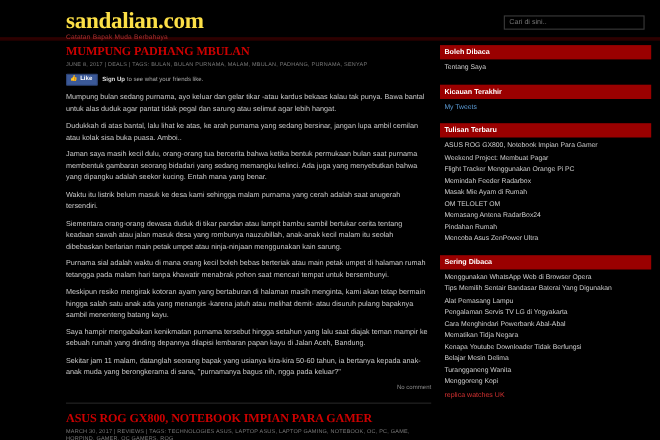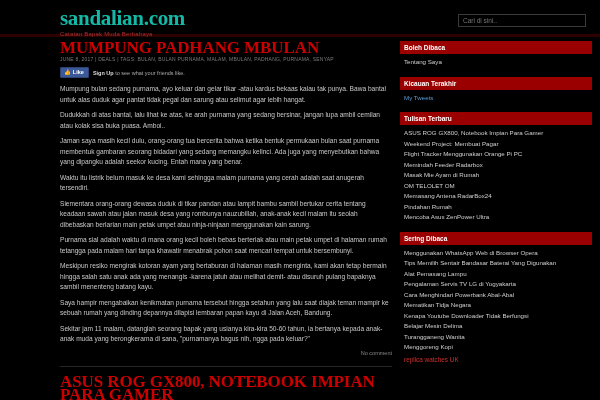--- a/index.html
+++ b/index.html
@@ -25,21 +25,21 @@
   .header {
     padding: 8px 0 4px 60px;
     height: 34px;
     box-sizing: border-box;
     position: relative;
   }
   .site-title {
     font-family: "Liberation Serif", serif;
     font-size: 21px;
     font-weight: bold;
-    color: #14b8a6;
+    color: #fde047;
     letter-spacing: -0.3px;
     line-height: 21px;
   }
   .site-tagline {
     font-size: 6px;
     color: #b03030;
     margin-top: 2px;
     letter-spacing: 0.2px;
   }
   .search-box {
@@ -83,21 +83,21 @@
   .sidebar {
     width: 200px;
     padding: 0 8px 0 0;
     box-sizing: border-box;
   }
   
   .post { margin-bottom: 10px; }
   .post-title {
     font-family: "Liberation Serif", serif;
     color: #cc0000;
-    font-size: 17px;
+    font-size: 11px;
     font-weight: bold;
     text-transform: uppercase;
     line-height: 13px;
     margin: 0 0 2px 0;
     letter-spacing: -0.1px;
   }
   .post-meta {
     font-size: 5px;
     color: #7a7a7a;
     text-transform: uppercase;

